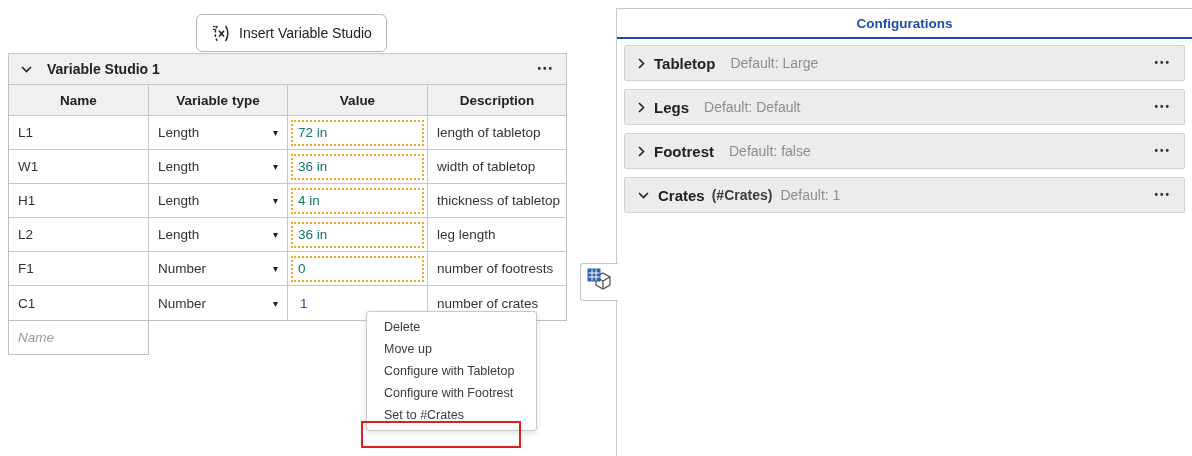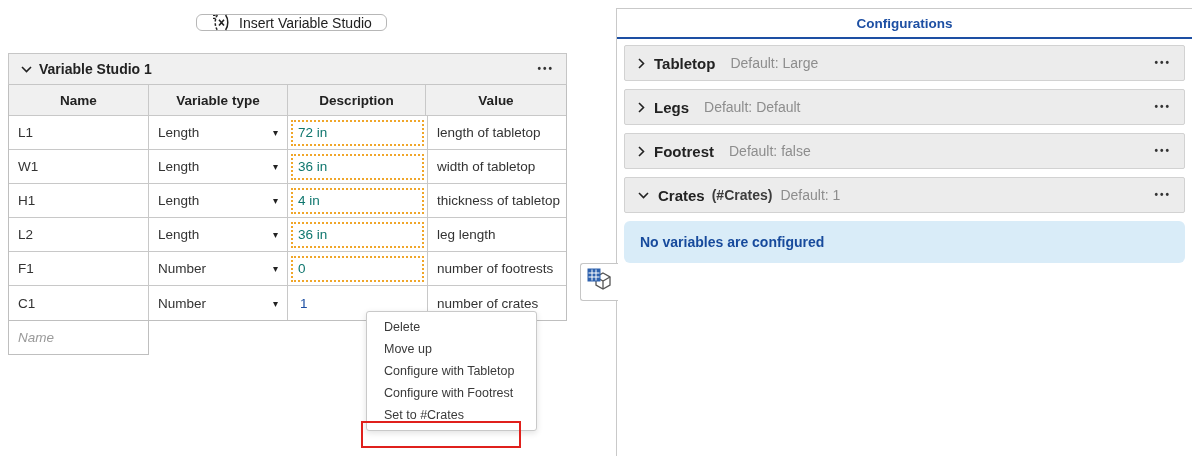--- a/index.html
+++ b/index.html
@@ -1,28 +1,28 @@
 <!DOCTYPE html>
 <html><head>
 <meta charset="utf-8">
 <style>
   * { margin:0; padding:0; box-sizing:border-box; }
   html,body { background:#fff; }
   body { font-family:"Liberation Sans", sans-serif; color:#333; }
   .stage { position:relative; width:1192px; height:456px; background:#fff; overflow:hidden; }
 
   
-  .insert-btn { position:absolute; left:196px; top:14px; height:17px; display:flex; align-items:center;
+  .insert-btn { position:absolute; left:196px; top:14px; height:38px; display:flex; align-items:center;
     gap:7px; padding:0 14px; background:#fff; border:1px solid #b7b7b7; border-radius:6px;
     font-size:14px; color:#222; cursor:pointer; }
 
   
   .vs-panel { position:absolute; left:8px; top:53px; width:559px; }
   .vs-header { height:32px; background:#f0f0f0; border:1px solid #c6c6c6; display:flex; align-items:center; padding:0 12px; }
-  .vs-title { font-weight:700; font-size:14px; color:#222; margin-left:7px; }
+  .vs-title { font-weight:700; font-size:14px; color:#222; margin-left:15px; }
   .ellipsis { margin-left:auto; font-size:10px; letter-spacing:2px; color:#333; font-weight:700; cursor:pointer; line-height:1; }
   .vs-table { border:1px solid #bfbfbf; border-top:none; background:#fff; }
   .t-row { display:flex; height:34px; border-bottom:1px solid #c8c8c8; }
   .t-row:last-child { border-bottom:none; }
   .t-head { height:31px; background:#f0f0f0; }
   .cell { display:flex; align-items:center; border-right:1px solid #c8c8c8; overflow:hidden; }
   .cell:last-child { border-right:none; }
   .c1 { width:140px; } .c2 { width:139px; } .c3 { width:140px; } .c4 { width:138px; }
   .hcell { justify-content:center; font-weight:700; font-size:13.5px; color:#222; }
   .name-cell, .desc-cell { padding-left:9px; font-size:13.5px; color:#333; }
@@ -92,22 +92,22 @@
           </svg>
       </span>
       <span class="vs-title">Variable Studio 1</span>
       <span class="ellipsis">•••</span>
     </div>
 
     <div class="vs-table">
       <div class="t-row t-head">
         <div class="cell c1 hcell">Name</div>
         <div class="cell c2 hcell">Variable type</div>
+        <div class="cell c3 hcell">Value</div>
         <div class="cell c4 hcell">Description</div>
-        <div class="cell c3 hcell">Value</div>
       </div>
 
       <div class="t-row">
         <div class="cell c1 name-cell">L1</div>
         <div class="cell c2 type-cell">
           <span>Length</span>
           <span class="caret">▾</span>
         </div>
         <div class="cell c3 value-cell">
           <div class="value-box">72 in</div>
@@ -236,23 +236,20 @@
         <svg width="11" height="7" viewBox="0 0 11 7">
             <path d="M1 1 L5.5 5.5 L10 1" fill="none" stroke="#222" stroke-width="1.6"></path>
           </svg>
       </span>
       <span class="cfg-name">Crates</span>
       <span class="cfg-badge">(#Crates)</span>
       <span class="cfg-default">Default: 1</span>
       <span class="ellipsis">•••</span>
     </div>
 
-    <div class="info-box">
-      <span class="info-text">No variables are configured</span>
-    </div>
   </div>
 
   <div class="panel-tab">
     <span>
       <svg width="27" height="27" viewBox="0 0 27 27">
         <path d="M17 6 L24 10 L24 18 L17 22 L10 18 L10 10 Z" fill="none" stroke="#555" stroke-width="1.3"></path>
         <path d="M10 10 L17 14 L24 10 M17 14 L17 22" fill="none" stroke="#555" stroke-width="1.3"></path>
         <rect x="2" y="2" width="12" height="12" fill="#2f62ae"></rect>
         <path d="M2 6 h12 M2 10 h12 M6 2 v12 M10 2 v12" stroke="#fff" stroke-width="1"></path>
         <rect x="2" y="2" width="12" height="12" fill="none" stroke="#2f62ae" stroke-width="1"></rect>

